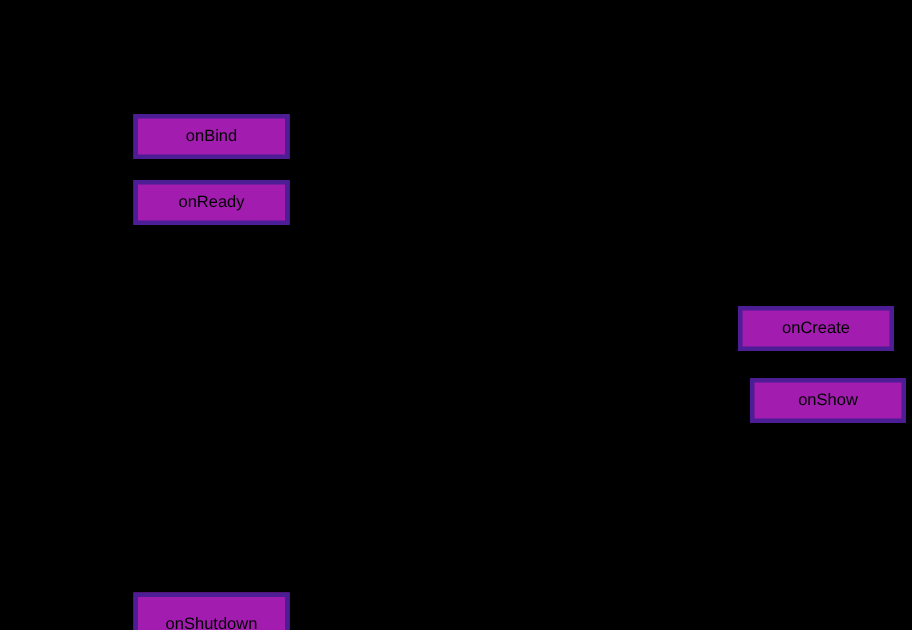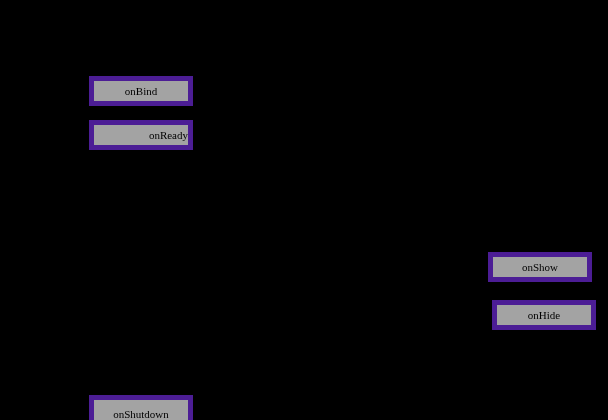--- a/index.html
+++ b/index.html
@@ -13,61 +13,60 @@
     height: 420px;
     background: #000000;
     overflow: hidden;
     font-family: "Liberation Sans", sans-serif;
   }
   .node {
     position: absolute;
     width: 104px;
     height: 30px;
     box-sizing: border-box;
-    background: #a3a3a3;
-    border: 5px solid #4c1d95;
+    background: #a21caf;
+    border: 3px solid #4c1d95;
     color: #000000;
     font-size: 11px;
     line-height: 1;
     display: flex;
     align-items: center;
     justify-content: center;
     white-space: nowrap;
-    font-family: Liberation Serif, serif;
   }
   .n-onbind      { left: 89px;  top: 76px;  }
-  .n-onready     { left: 89px;  top: 120px; justify-content: flex-end; }
+  .n-onready     { left: 89px;  top: 120px; }
   .n-onnewsession{ left: 263px; top: 162px; }
   .n-oncreate    { left: 492px; top: 204px; }
-  .n-onshow      { left: 488px; top: 252px; }
+  .n-onshow      { left: 500px; top: 252px; }
   .n-onhide      { left: 492px; top: 300px; }
   .n-onshutdown  { left: 89px;  top: 395px; align-items: flex-end; }
   .n-ondestroy   { left: 492px; top: 377px; }
 </style>
 </head>
 <body>
 
 <div class="canvas">
 
   <div class="node n-onbind">
     <span>onBind</span>
   </div>
 
   <div class="node n-onready">
     <span>onReady</span>
   </div>
 
 
+  <div class="node n-oncreate">
+    <span>onCreate</span>
+  </div>
 
   <div class="node n-onshow">
     <span>onShow</span>
   </div>
 
-  <div class="node n-onhide">
-    <span>onHide</span>
-  </div>
 
   <div class="node n-onshutdown">
     <span>onShutdown</span>
   </div>
 
 
 </div>
 
 </body></html>

